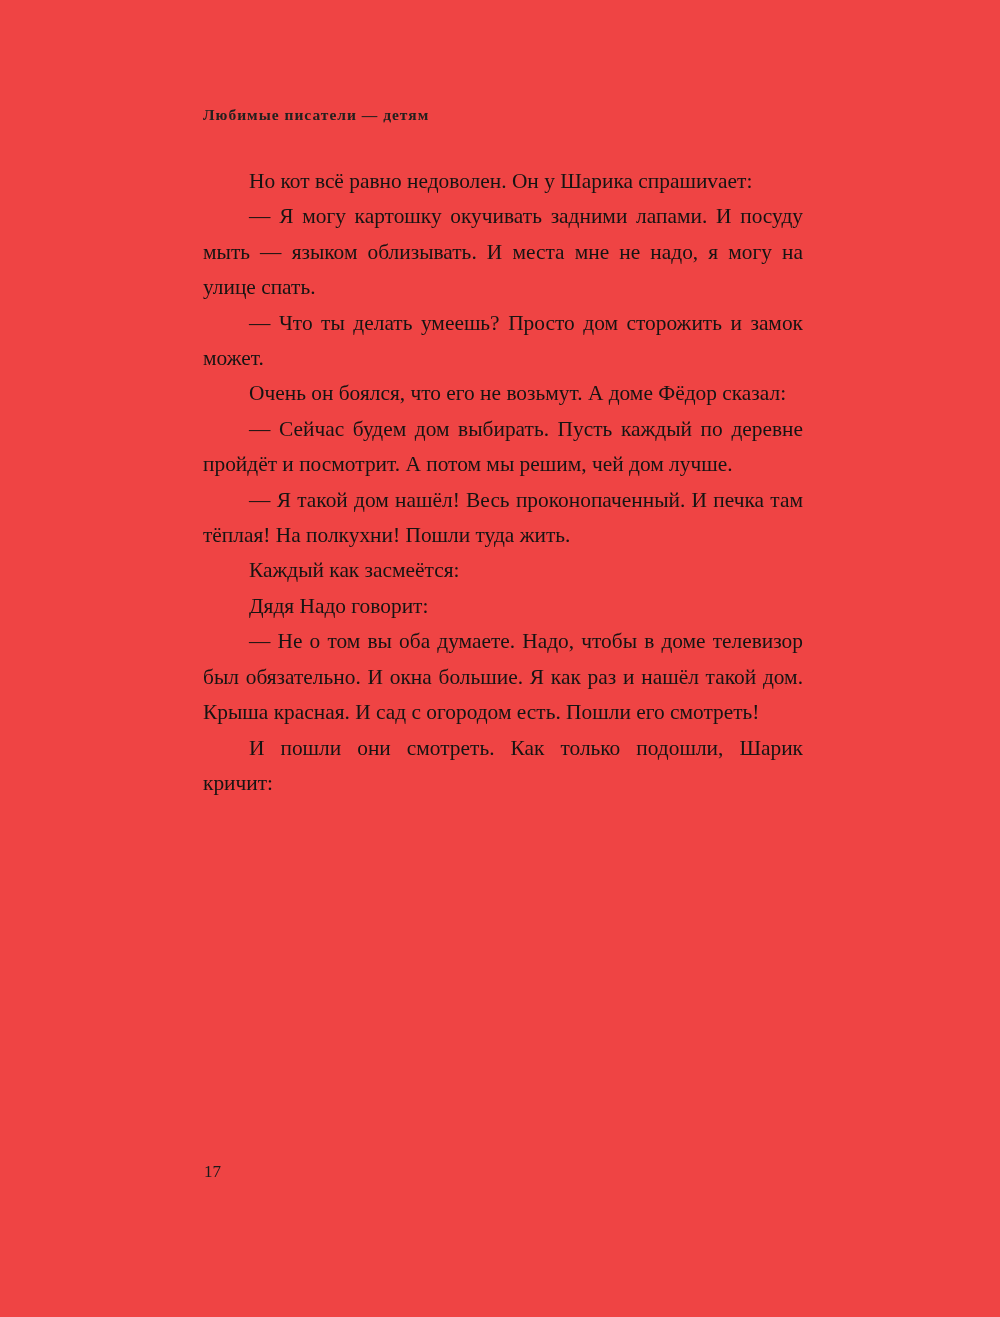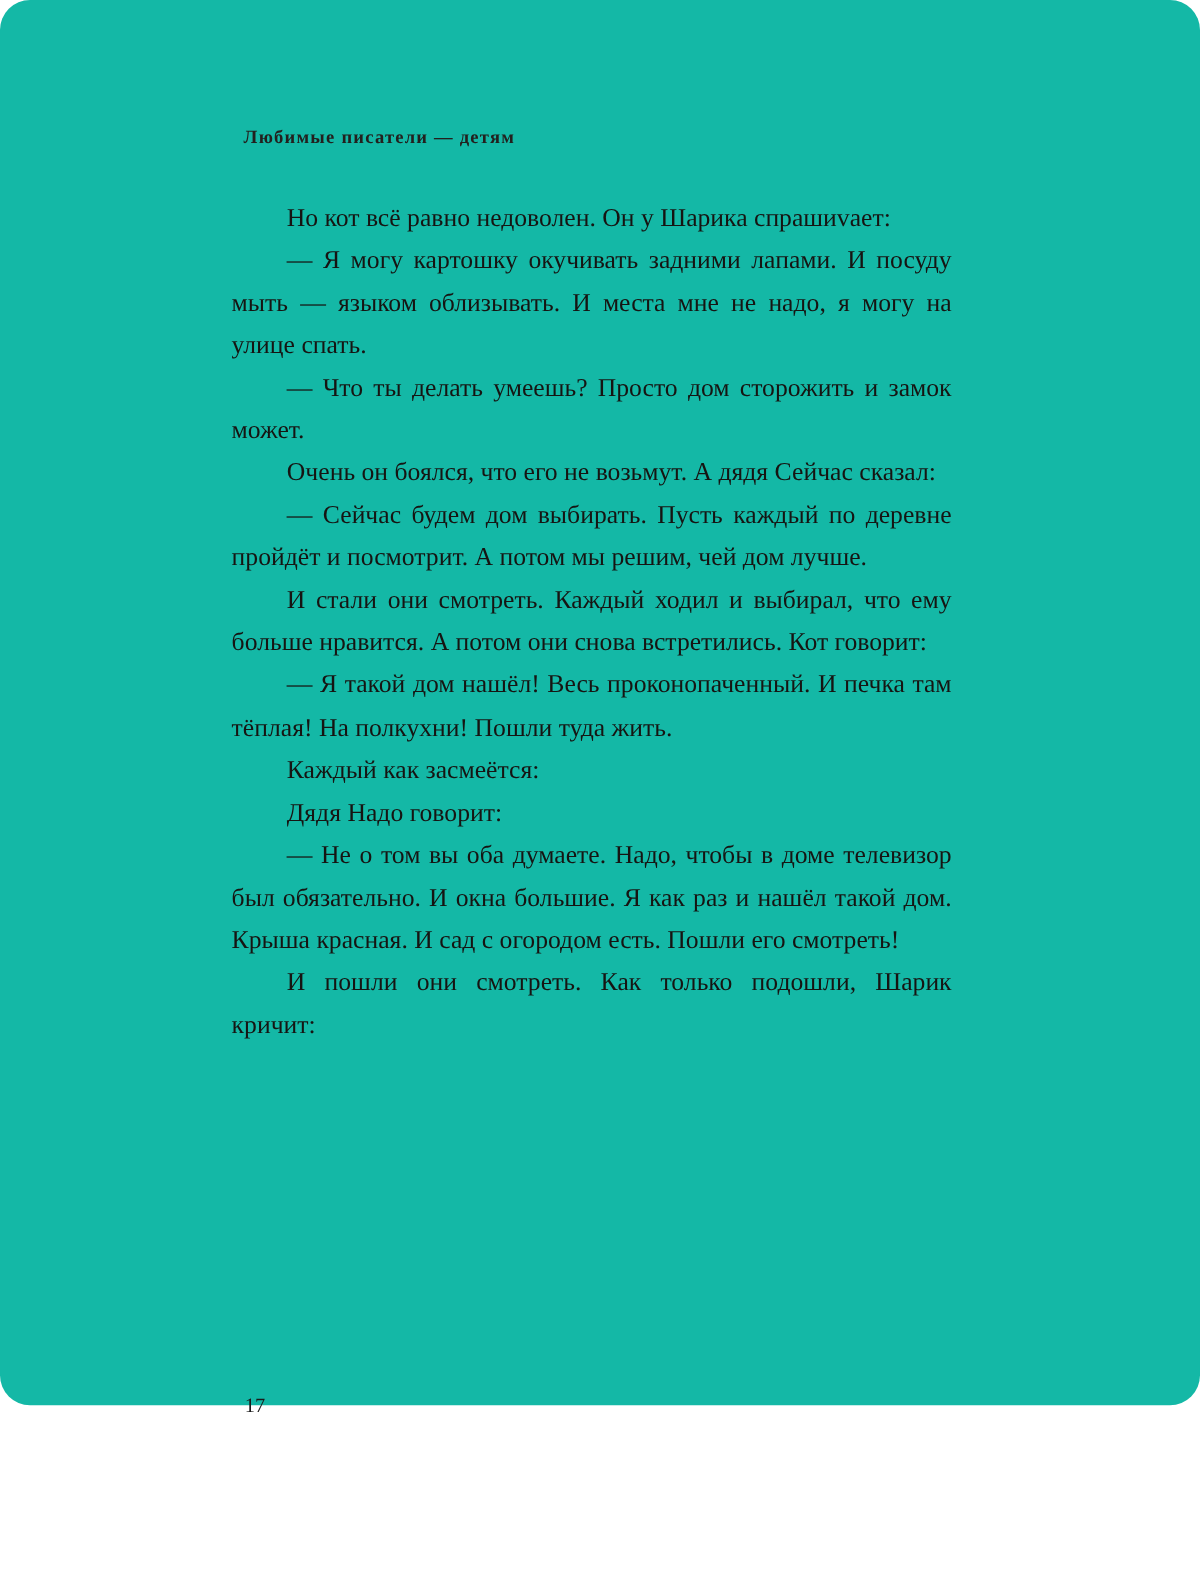--- a/index.html
+++ b/index.html
@@ -10,39 +10,38 @@
   body {
     width: 1000px;
     height: 1317px;
     font-family: "Liberation Serif", serif;
     color: #1a1a1a;
     overflow: hidden;
   }
   .page {
     position: relative;
     width: 1000px;
-    height: 1171px;
+    height: 1317px;
     box-sizing: border-box;
-    background: #14b8a6;
-    border-radius: 25px;
+    background: #ef4444;
   }
   .running-head {
     position: absolute;
     left: 203px;
     top: 106px;
     font-family: "Liberation Serif", serif;
     font-size: 15.5px;
     font-weight: 700;
     letter-spacing: 1.0px;
     color: #23201e;
     white-space: nowrap;
   }
   .body-text {
     position: absolute;
-    left: 193px;
+    left: 203px;
     top: 164px;
     width: 600px;
     font-family: "Liberation Serif", serif;
     font-size: 21.4px;
     line-height: 35.4px;
     color: #161412;
     text-align: justify;
     text-justify: inter-word;
     hyphens: manual;
   }
@@ -66,23 +65,22 @@
 <body>
 
 <div class="page">
 
   <div class="running-head">Любимые писатели — детям</div>
 
   <div class="body-text">
     <p>Но кот всё равно недоволен. Он у Шарика спраши­vает:</p>
     <p class="dash">— Я могу картошку окучивать задними лапами. И посуду мыть — языком облизывать. И места мне не надо, я могу на улице спать.</p>
     <p class="dash">— Что ты делать умеешь? Просто дом сторожить и замок может.</p>
-    <p>Очень он боялся, что его не возьмут. А дядя Сейчас сказал:</p>
+    <p>Очень он боялся, что его не возьмут. А доме Фёдор сказал:</p>
     <p class="dash">— Сейчас будем дом выбирать. Пусть каждый по деревне пройдёт и посмотрит. А потом мы решим, чей дом лучше.</p>
-    <p>И стали они смотреть. Каждый ходил и выбирал, что ему больше нравится. А потом они снова встрети­лись. Кот говорит:</p>
     <p class="dash">— Я такой дом нашёл! Весь проконопаченный. И печка там тёплая! На полкухни! Пошли туда жить.</p>
     <p>Каждый как засмеётся:</p>
     <p>Дядя Надо говорит:</p>
     <p class="dash">— Не о том вы оба думаете. Надо, чтобы в доме те­левизор был обязательно. И окна большие. Я как раз и нашёл такой дом. Крыша красная. И сад с огородом есть. Пошли его смотреть!</p>
     <p>И пошли они смотреть. Как только подошли, Ша­рик кричит:</p>
   </div>
 
   <div class="folio">17</div>
 
 </div>

